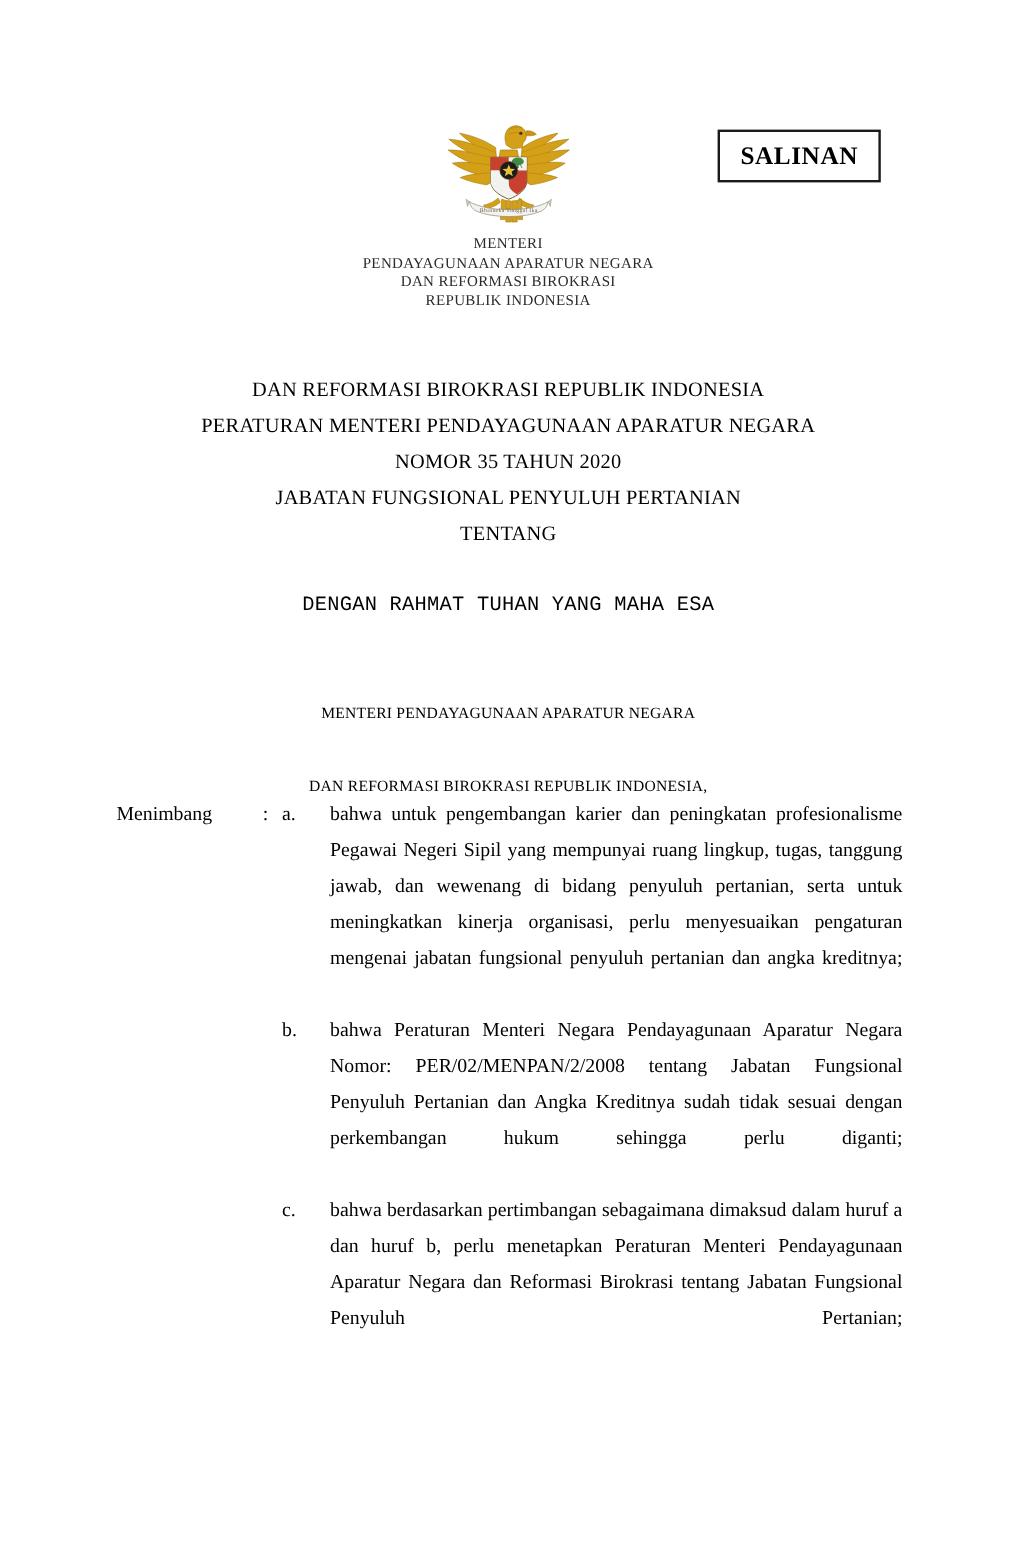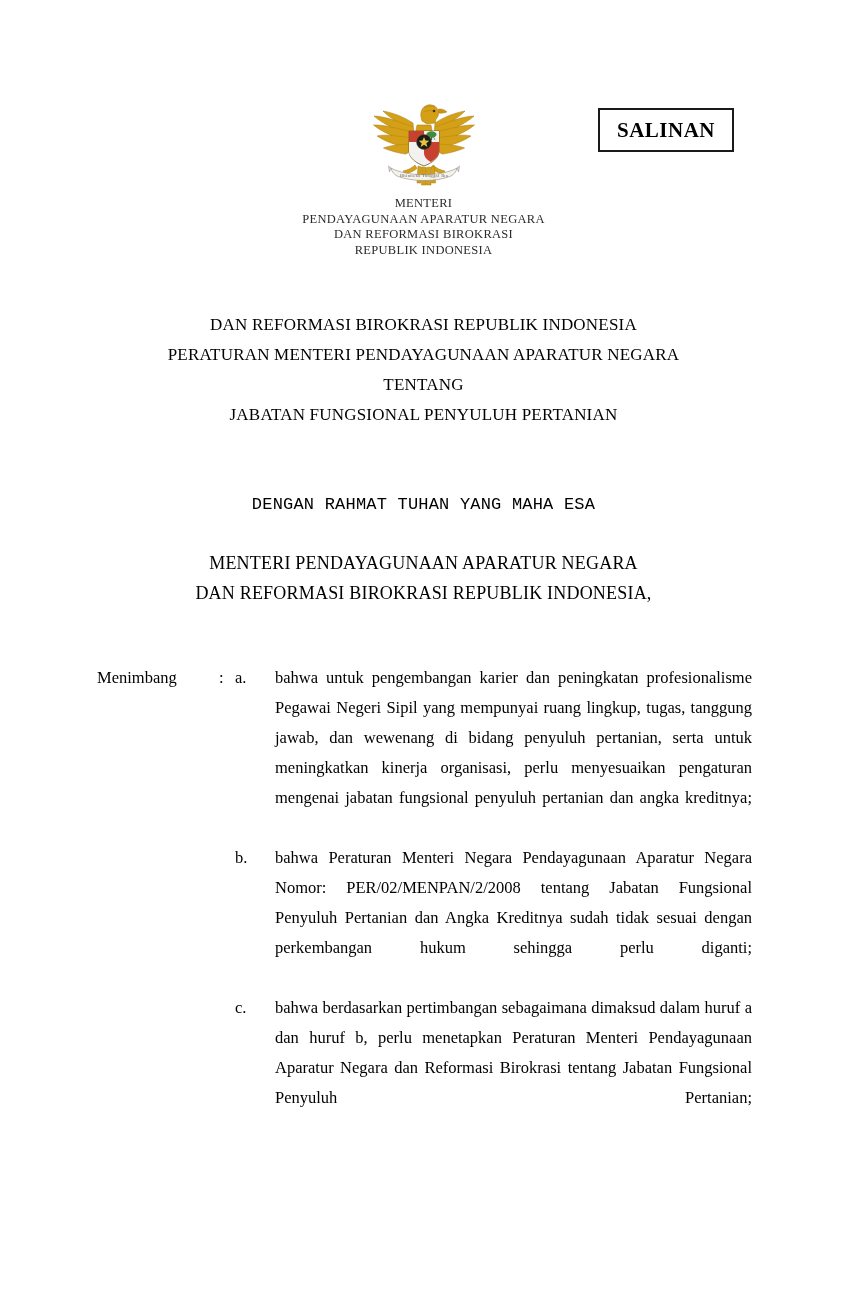--- a/index.html
+++ b/index.html
@@ -110,24 +110,25 @@
   }
 
   .authority {
     position: absolute;
     left: 0;
     right: 0;
     top: 548px;
     text-align: center;
   }
   .authority .tline {
-    font-size: 18px;
+    font-size: 13px;
     line-height: 30px;
     letter-spacing: 0.2px;
     white-space: nowrap;
+    margin-top: 31px;
   }
 
   
   .considerations {
     position: absolute;
     left: 97px;
     top: 663px;
     width: 655px;
   }
   .cons-row {
@@ -262,22 +263,23 @@
   <div class="letterhead">
     <div>MENTERI</div>
     <div>PENDAYAGUNAAN APARATUR NEGARA</div>
     <div>DAN REFORMASI BIROKRASI</div>
     <div>REPUBLIK INDONESIA</div>
   </div>
 
   <div class="title-block">
     <div class="tline">DAN REFORMASI BIROKRASI REPUBLIK INDONESIA</div>
     <div class="tline">PERATURAN MENTERI PENDAYAGUNAAN APARATUR NEGARA</div>
+    <div class="tline">NOMOR 35 TAHUN 2020</div>
+    <div class="tline">JABATAN FUNGSIONAL PENYULUH PERTANIAN</div>
     <div class="tline">TENTANG</div>
-    <div class="tline">JABATAN FUNGSIONAL PENYULUH PERTANIAN</div>
   </div>
 
   <div class="enacting">
     <div class="tline">DENGAN RAHMAT TUHAN YANG MAHA ESA</div>
   </div>
 
   <div class="authority">
     <div class="tline">MENTERI PENDAYAGUNAAN APARATUR NEGARA</div>
     <div class="tline">DAN REFORMASI BIROKRASI REPUBLIK INDONESIA,</div>
   </div>

